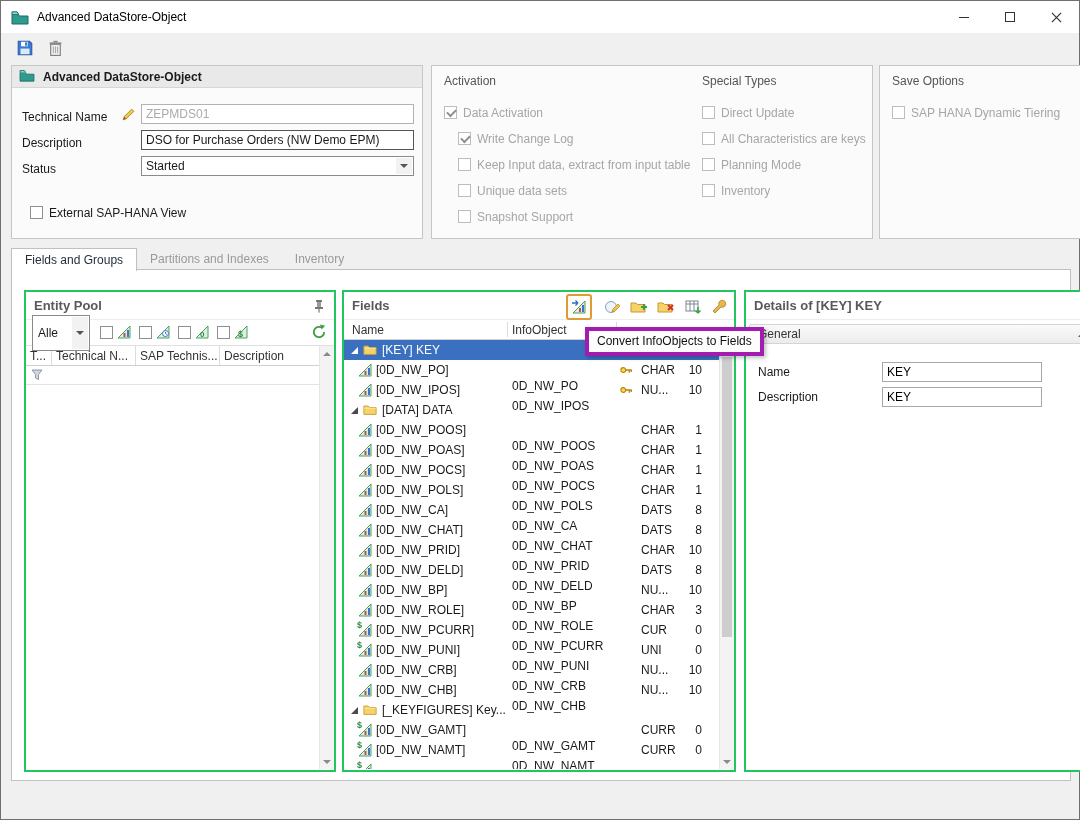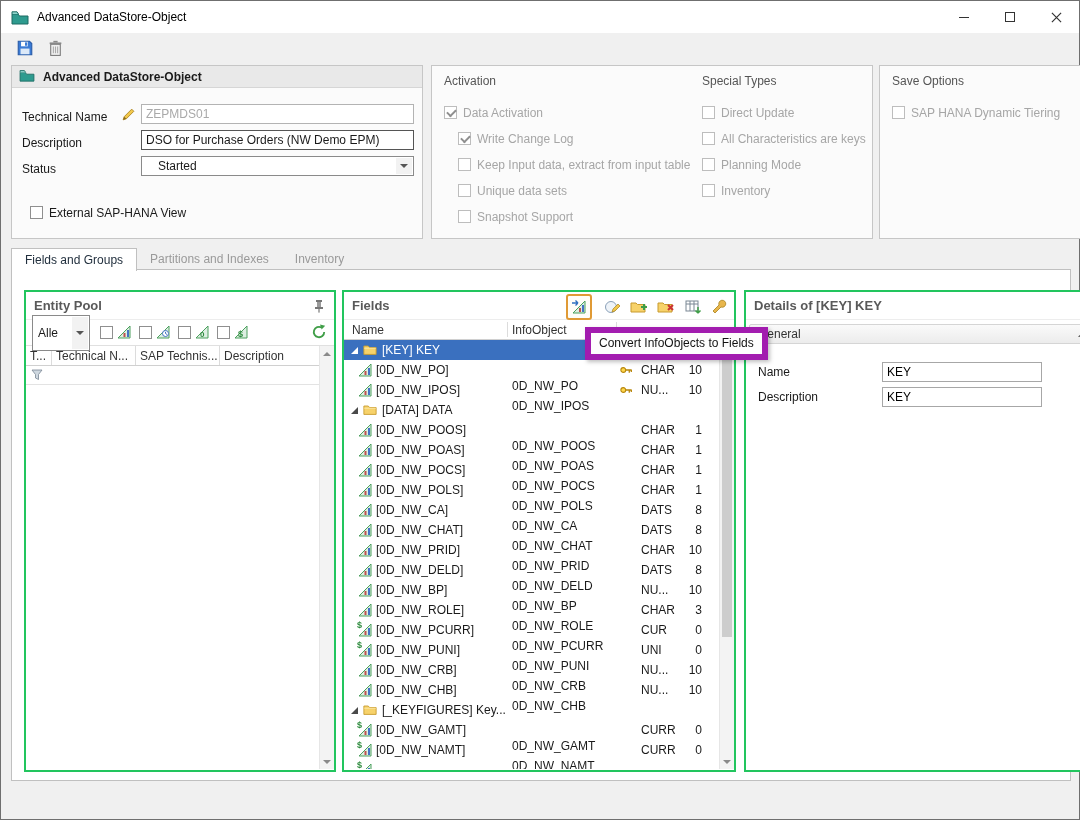--- a/index.html
+++ b/index.html
@@ -27,21 +27,21 @@
   .groupbox { position:absolute; border:1px solid #c6c6c6; background:#fbfbfb; }
   #general-box { left:10px; top:64px; width:412px; height:174px; }
   .gb-header { height:22px; background:#e9e9e9; border-bottom:1px solid #d6d6d6; display:flex; align-items:center; padding-left:7px; gap:6px; font-weight:bold; color:#1a1a1a; }
   .form-row { position:absolute; left:10px; right:8px; height:20px; display:flex; align-items:flex-end; }
   .form-label { display:inline-block; width:96px; flex:0 0 96px; }
   input.tbx { height:20px; border:1px solid #8a8a8a; background:#fff; font-family:inherit; font-size:12px; padding:0 4px; color:#1a1a1a; width:276px; }
   input.tbx.disabled { color:#a9a9a9; border-color:#b3b3b3; }
   input.tbx.dark { border-color:#555; }
   input.small-tbx { height:20px; border:1px solid #a7a7a7; background:#fff; font-family:inherit; font-size:12px; padding:0 4px; width:160px; }
   .pencil-btn { width:20px; height:20px; display:inline-flex; align-items:center; justify-content:center; margin-right:3px; flex:0 0 20px; }
-  .dropdown { width:276px; height:20px; border:1px solid #8a8a8a; background:#fff; display:flex; align-items:center; position:relative; padding-left:16px; }
+  .dropdown { width:276px; height:20px; border:1px solid #8a8a8a; background:#fff; display:flex; align-items:center; position:relative; padding-left:4px; }
   .dd-arrow { position:absolute; right:1px; top:1px; bottom:1px; width:16px; display:flex; align-items:center; justify-content:center; background:#f2f2f2; }
   .tri-down { width:0; height:0; border-left:4px solid transparent; border-right:4px solid transparent; border-top:4px solid #555; }
 
   
   .cbrow { display:flex; align-items:center; gap:6px; height:17px; margin-bottom:9px; white-space:nowrap; }
   .cb { width:13px; height:13px; border:1px solid #8f8f8f; background:#fff; position:relative; flex:0 0 13px; }
   .cb.dis { border-color:#bdbdbd; }
   .cb.chk::after { content:""; position:absolute; left:2px; top:2px; width:7px; height:4px; border-left:2px solid #8f8f8f; border-bottom:2px solid #8f8f8f; transform:rotate(-45deg); }
   .dis-label { color:#a6a6a6; }
 
@@ -117,21 +117,21 @@
 
   
   .d-general { position:absolute; left:3px; right:17px; top:32px; height:20px; border:1px solid #d5d5d5; border-radius:2px;
     background:linear-gradient(#fafafa,#ececec); display:flex; align-items:center; padding:0 8px; color:#333; }
   .d-collapse { margin-left:auto; width:0; height:0; border-left:4px solid transparent; border-right:4px solid transparent; border-bottom:5px solid #666; }
   .d-row { position:absolute; left:12px; right:17px; height:20px; display:flex; align-items:center; }
   .d-label { width:124px; flex:0 0 124px; }
   .d-scroll { top:29px; bottom:1px; background:#f7f7f7; }
 
   
-  .tooltip { position:absolute; left:584px; top:326px; background:#fdfdfd; border:6px solid #a21caf; padding:3px 8px 4px 8px;
+  .tooltip { position:absolute; left:584px; top:326px; background:#fdfdfd; border:4px solid #a21caf; padding:3px 8px 4px 8px;
     box-shadow:2px 2px 4px rgba(0,0,0,0.25); white-space:nowrap; z-index:50; color:#111; }
 </style>
 </head>
 <body>
 
 <div class="window">
 
   <div class="titlebar">
     <span class="app-icon">
       <svg viewBox="0 0 18 15" width="18" height="15">

